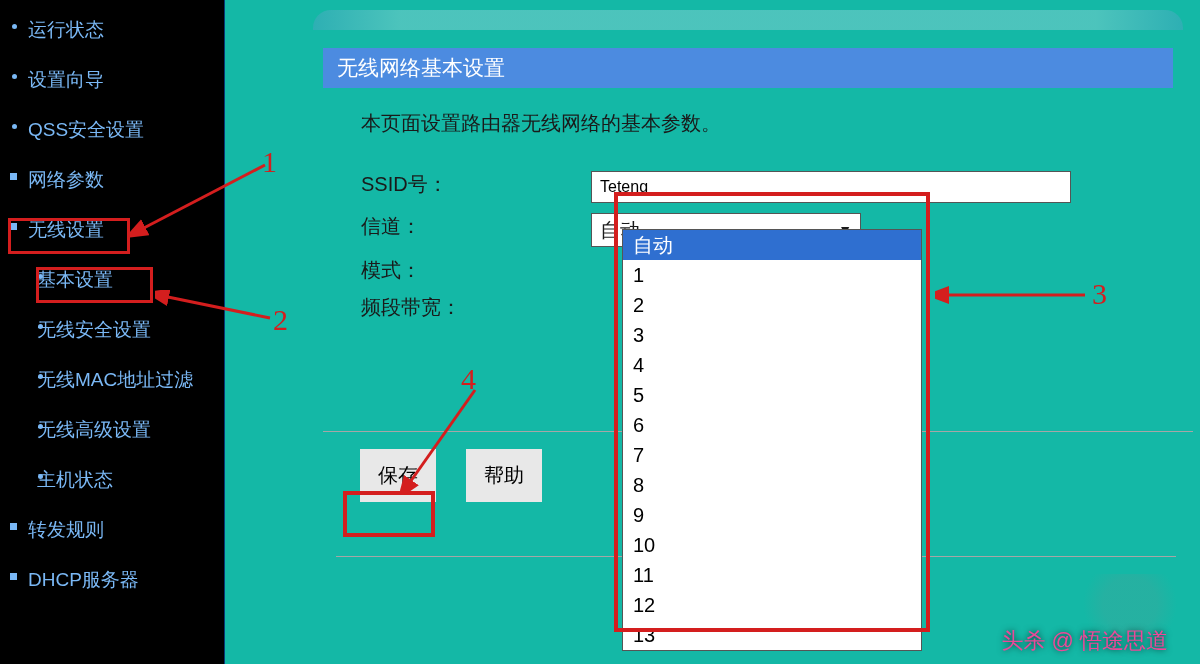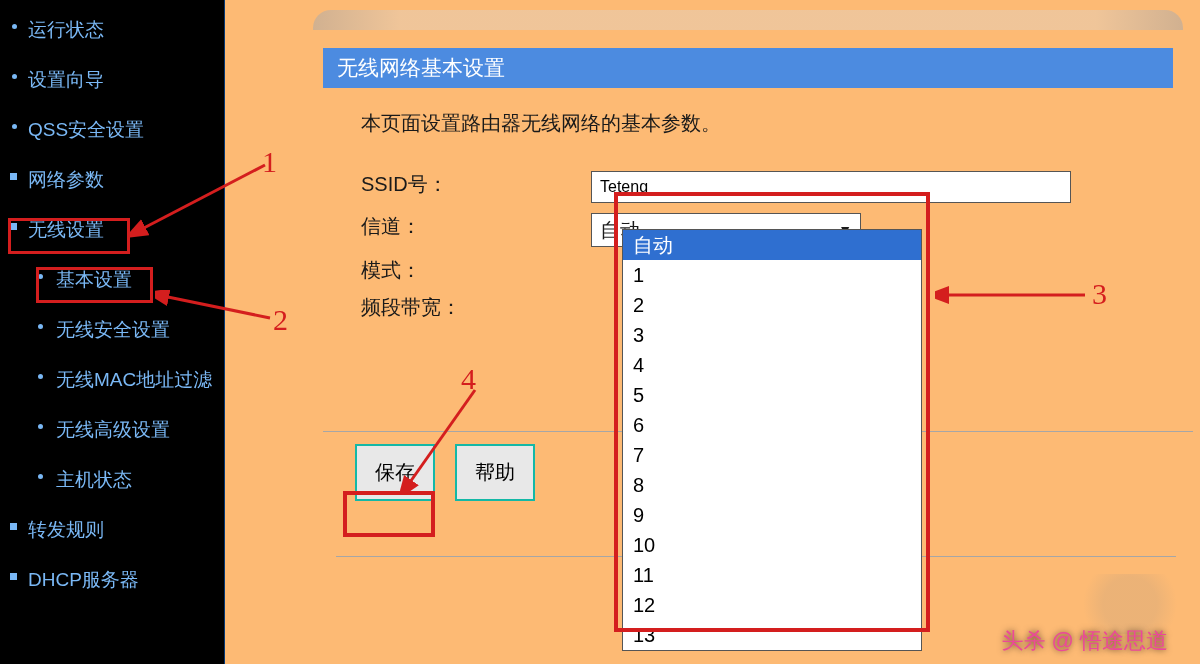--- a/index.html
+++ b/index.html
@@ -32,33 +32,33 @@
       width: 5px; height: 5px;
       background: #7ab8f5;
       border-radius: 50%;
     }
     .sidebar-item.expandable .bullet {
       border-radius: 0;
       width: 7px; height: 7px;
       left: 10px; top: 18px;
     }
     .sidebar-item.sub {
-      padding-left: 56px;
+      padding-left: 37px;
     }
     .sidebar-item.sub .bullet {
       left: 38px;
     }
     .hl1 { position: absolute; left: 8px; top: 218px; width: 122px; height: 36px; border: 3px solid #d41e1e; pointer-events:none; }
     .hl2 { position: absolute; left: 36px; top: 267px; width: 117px; height: 36px; border: 3px solid #d41e1e; pointer-events:none; }
 
     .content-area {
       position: absolute;
       left: 225px; top: 0;
       width: 975px; height: 664px;
-      background: #fdba74;
+      background: #14b8a6;
     }
     .panel-wrap {
       position: absolute;
       left: 88px; top: 10px;
       width: 870px;
     }
     .panel-corners {
       height: 20px;
       background: linear-gradient(90deg, #6a9bd2 0%, #d0dff0 10%, #d0dff0 90%, #6a9bd2 100%);
       border-radius: 18px 18px 0 0;
@@ -127,21 +127,21 @@
       position: absolute;
       left: 614px; top: 192px;
       width: 316px; height: 440px;
       border: 4px solid #d41e1e;
       pointer-events:none;
       z-index: 6;
     }
     .divider { border-top: 1px solid #a6a6a6; margin: 110px 0 12px -38px; width: 870px; }
     .btn-row { display:flex; gap: 20px; margin-left: -6px; }
     .btn {
-      border: 2px solid #14b8a6;
+      border: 5px solid #14b8a6;
       background: #e8e8e8;
       font-size: 20px;
       padding: 13px 18px;
       cursor: pointer;
       font-family: Liberation Mono, monospace;
     }
     .btn-highlight {
       position: absolute;
       left: 343px; top: 491px;
       width: 92px; height: 46px;

